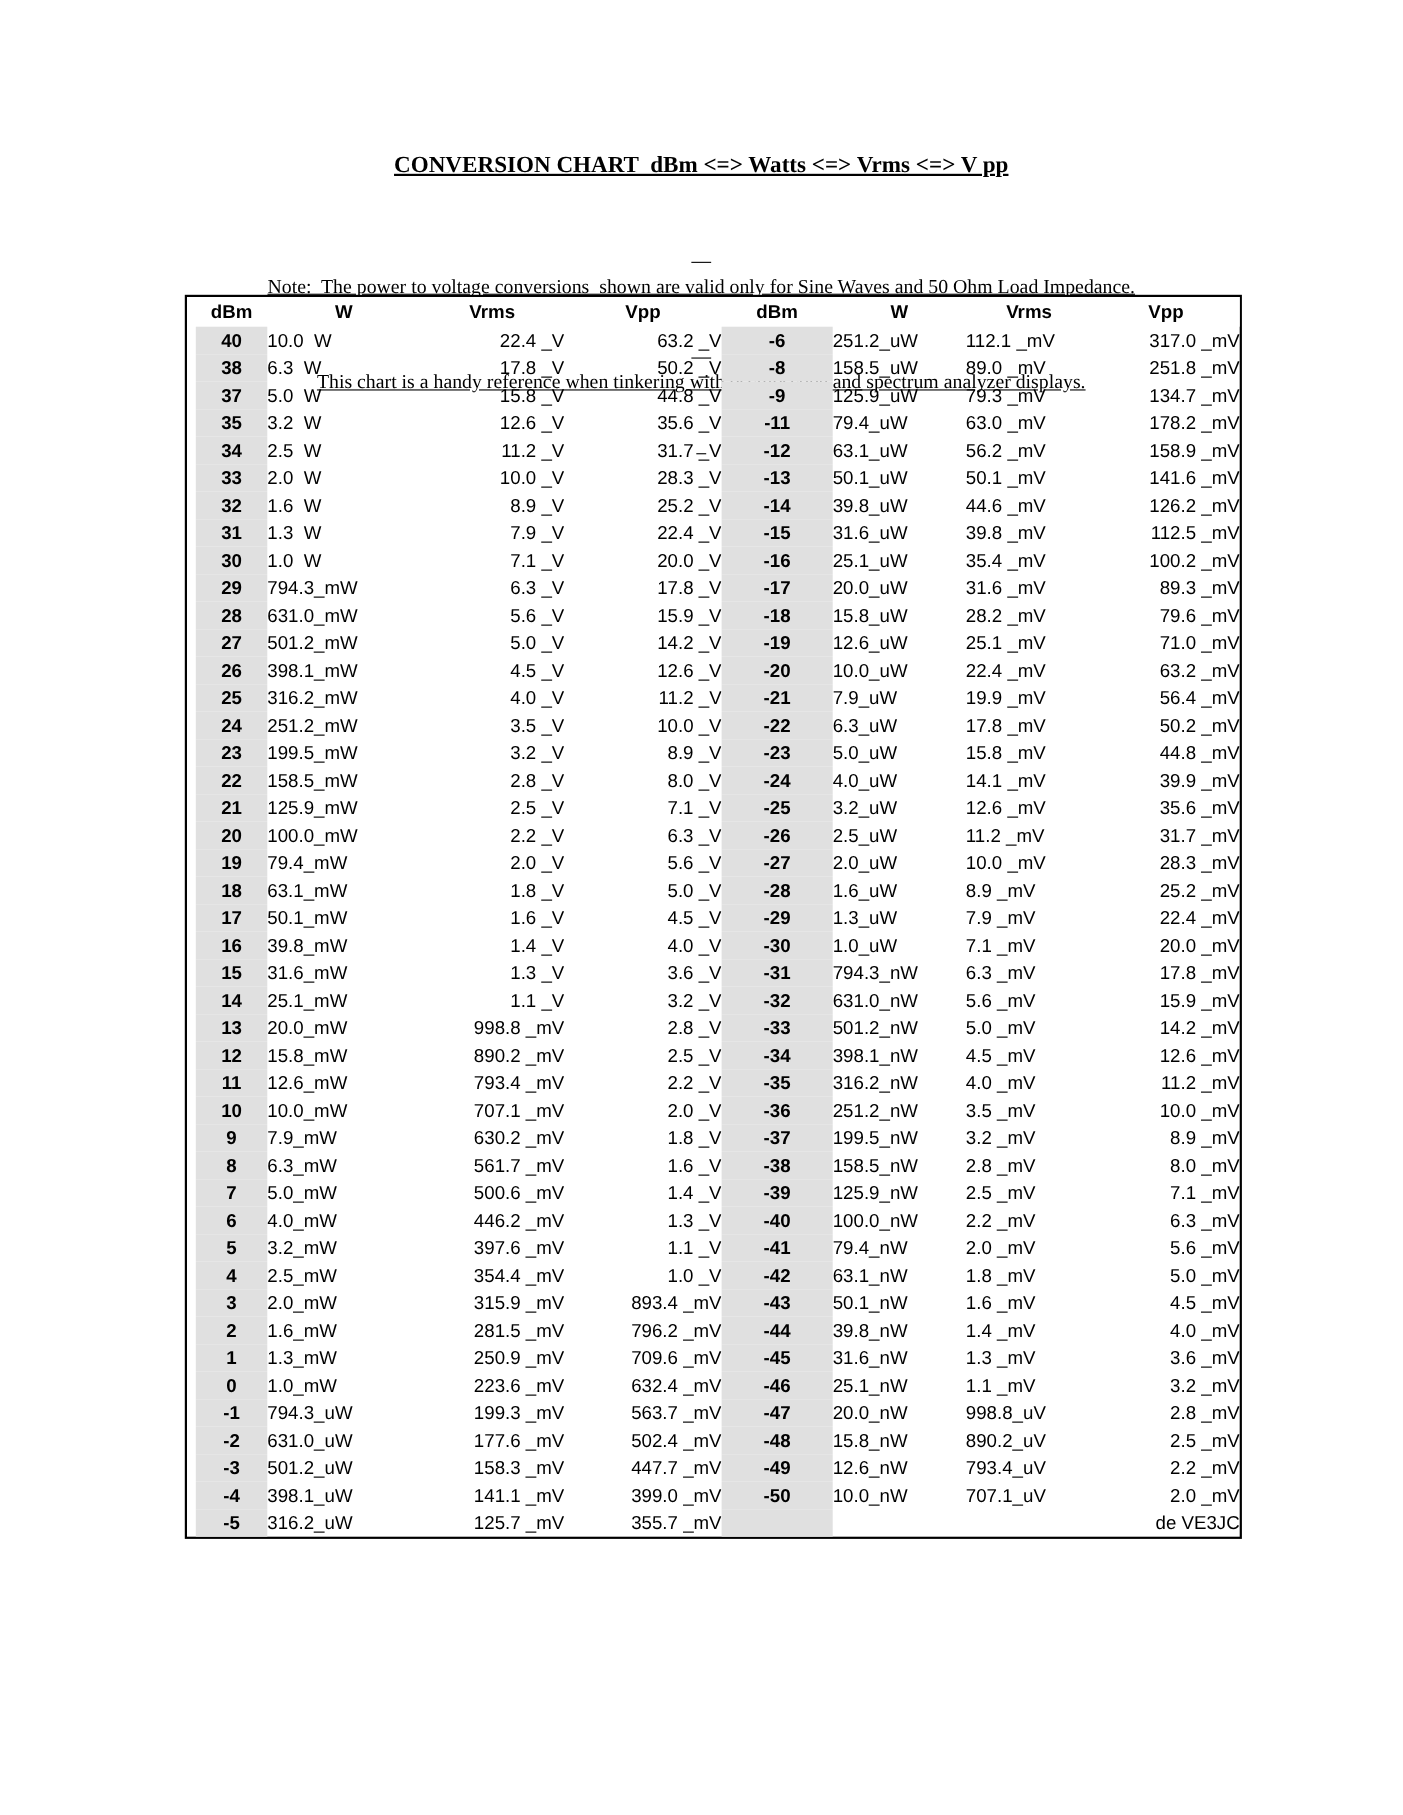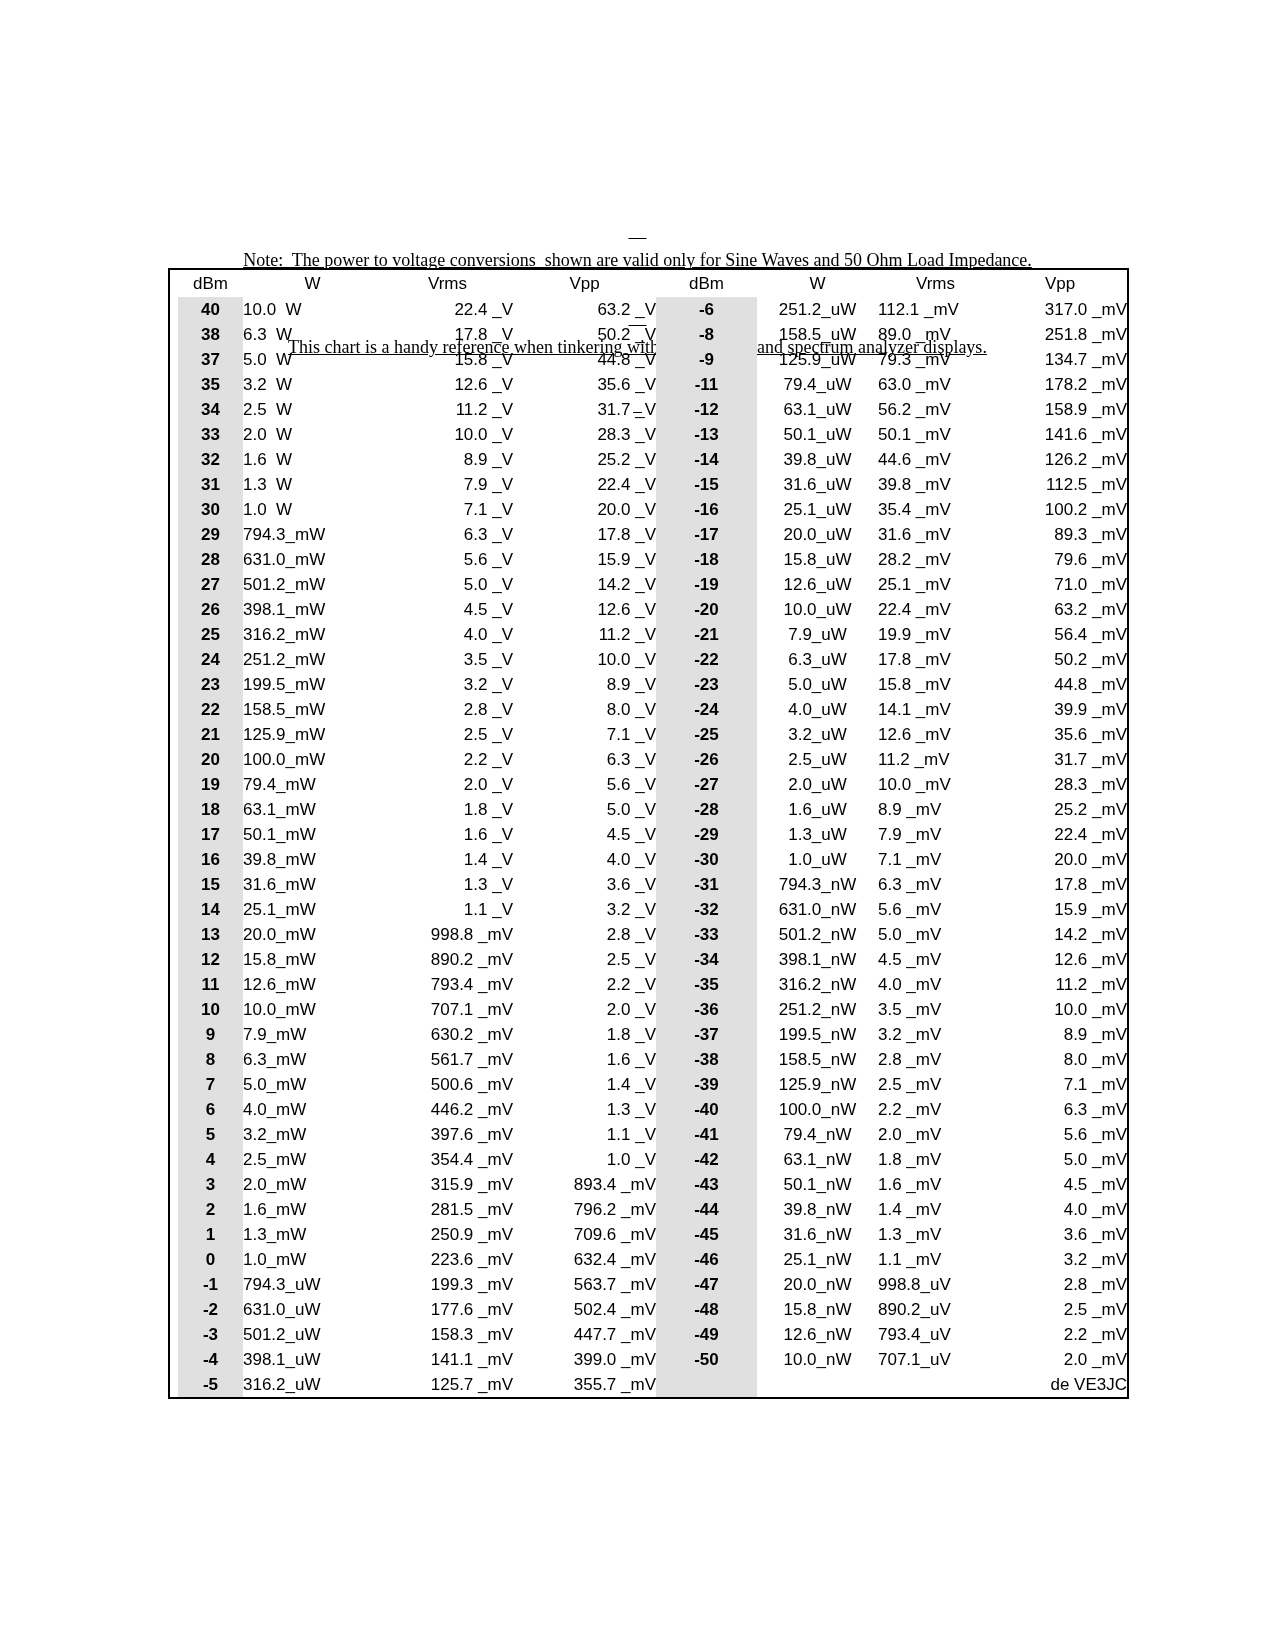--- a/index.html
+++ b/index.html
@@ -48,36 +48,37 @@
     display:flex;
     height:25px;
     padding-left:8px;
   }
   .row.header{height:27px;}
   .cell{
     line-height:25px;
     white-space:pre;
     overflow:hidden;
   }
-  .header .cell{line-height:27px;font-weight:normal;text-align:center;background:#fff;}
+  .header .cell{line-height:27px;font-weight:bold;text-align:center;background:#fff;}
   .c0{width:65px;text-align:center;font-weight:bold;}
   .c1{width:139px;text-align:left;}
   .c2{width:131px;text-align:right;}
   .c3{width:143px;text-align:right;}
   .c4{width:101px;text-align:center;font-weight:bold;}
-  .c5{width:121px;text-align:center;}
+  .c5{width:121px;text-align:left;}
   .c6{width:115px;}
   .c7{width:134px;text-align:right;}
   .body-row .c0,.body-row .c4{background:#e0e0e0;}
 </style>
 </head>
 <body>
 
 <div class="sheet">
 
+  <div class="title">CONVERSION CHART  dBm &lt;=&gt; Watts &lt;=&gt; Vrms &lt;=&gt; V pp</div>
 
   <div class="note">
     <div>Note:  The power to voltage conversions  shown are valid only for Sine Waves and 50 Ohm Load Impedance.</div>
     <div>This chart is a handy reference when tinkering with oscilloscope and spectrum analyzer displays.</div>
   </div>
 
   <div class="ctable">
     <div class="row header" id="header-row">
         <div class="cell c0">dBm</div>
         <div class="cell c1">W</div>

